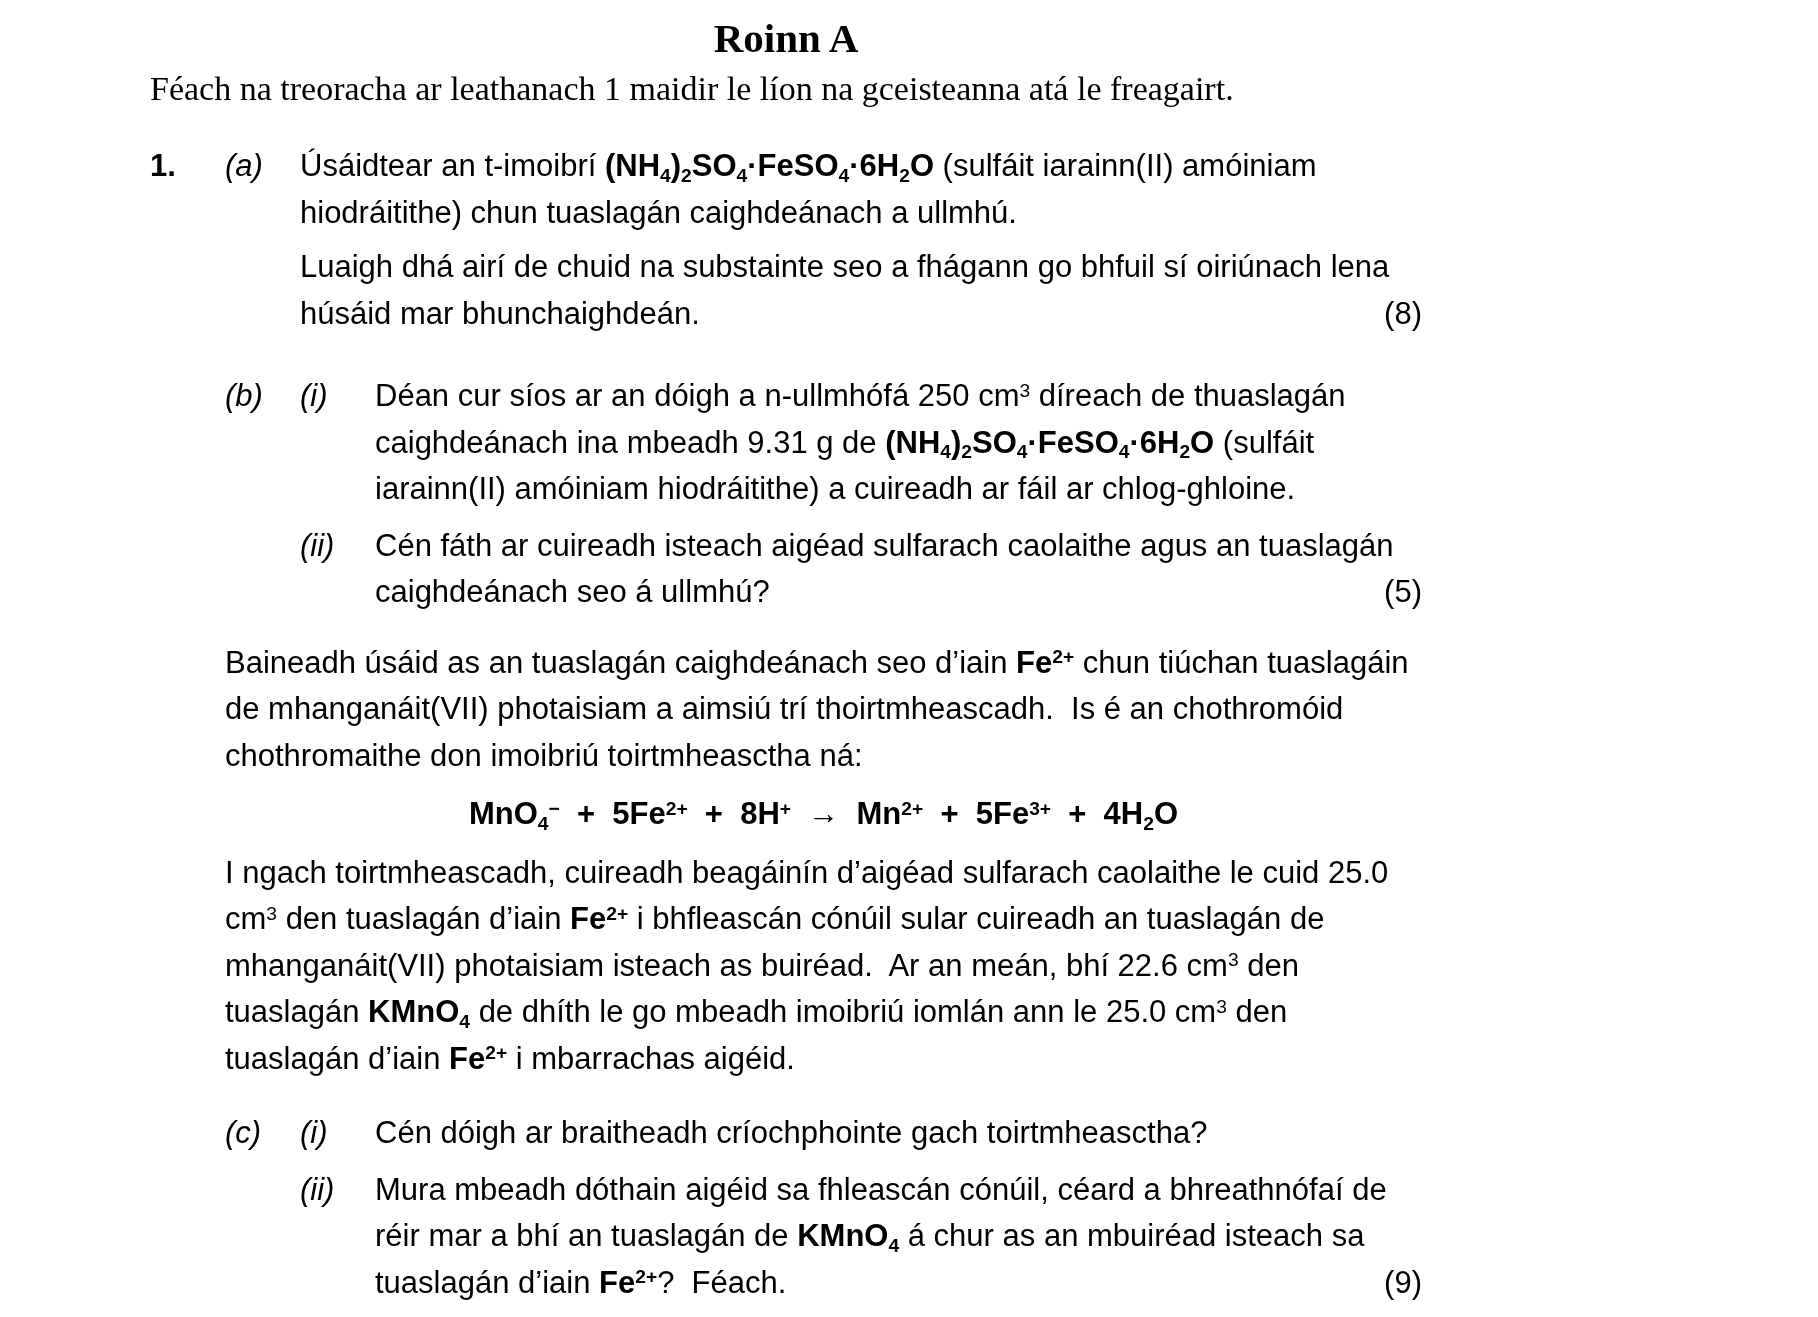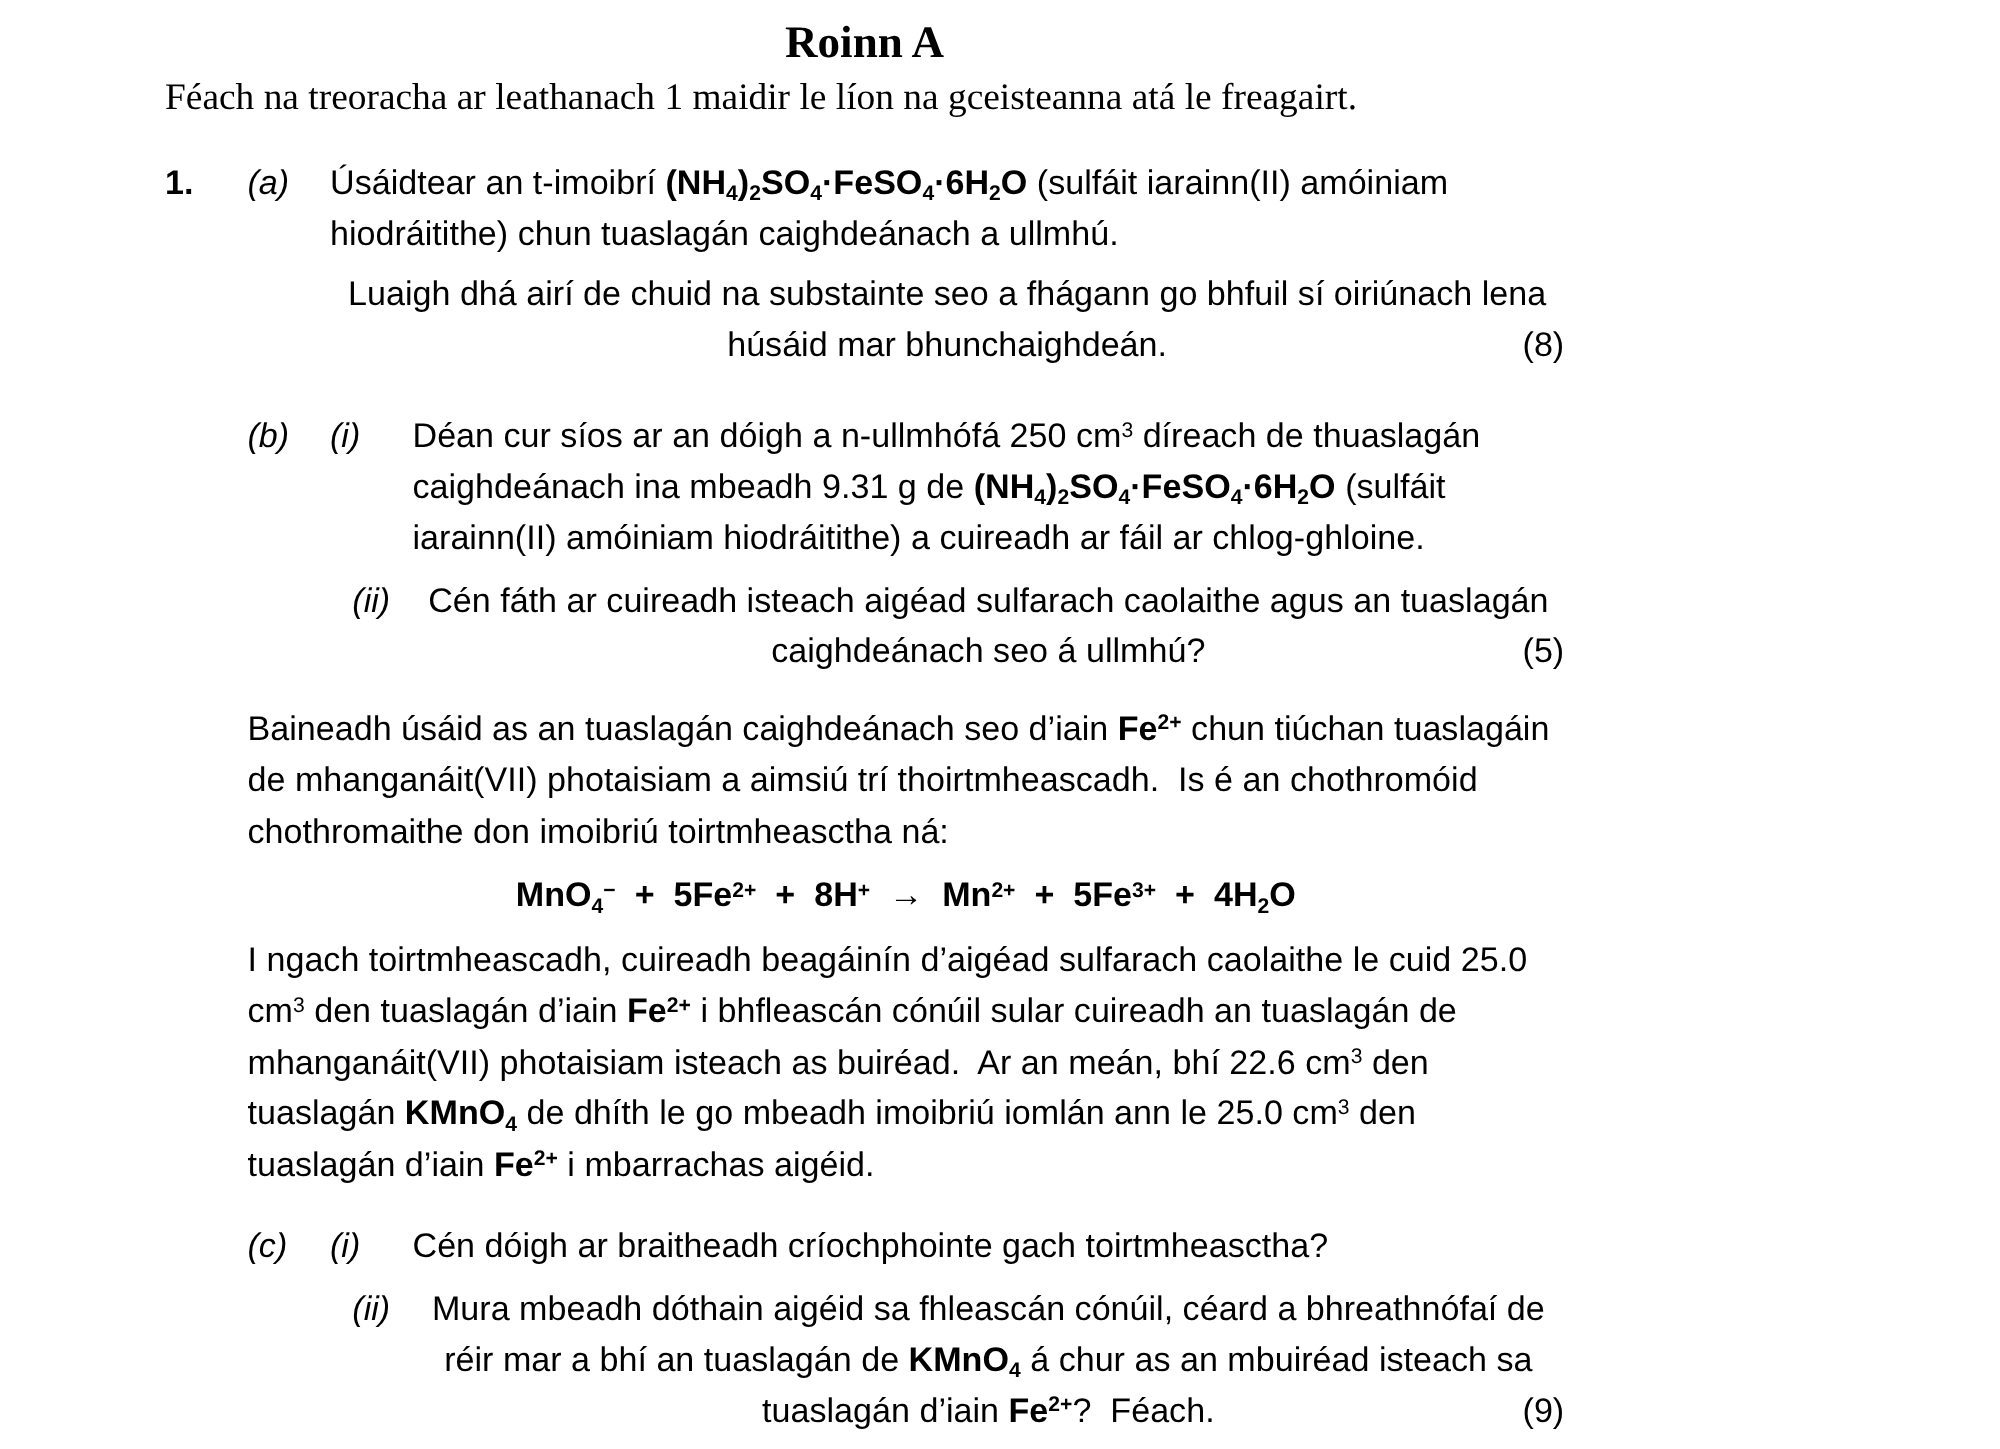--- a/index.html
+++ b/index.html
@@ -28,42 +28,42 @@
   }
   .subtitle {
     font-family: "Liberation Serif", serif;
     font-size: 34px;
     font-weight: normal;
     line-height: 1.3;
     margin-bottom: 32px;
   }
   .qrow { position: relative; }
   .grid3 { display: grid; grid-template-columns: 75px 75px 1fr; }
-  .grid2 { display: grid; grid-template-columns: 75px 1fr; text-align: center; }
+  .grid2 { display: grid; grid-template-columns: 75px 1fr; }
   .ind1 { margin-left: 75px; }
   .ind2 { margin-left: 150px; }
   .qnum { font-weight: bold; }
   .plabel { font-style: italic; }
   .para { white-space: pre-wrap; }
   .rich span.b { font-weight: bold; }
   .rich span.sub { font-size: 0.62em; position: relative; top: 0.28em; }
   .rich span.sup { font-size: 0.62em; position: relative; top: -0.5em; }
   .marks { position: absolute; right: 0; bottom: 0; }
   .equation {
     margin-left: 75px;
     text-align: center;
     white-space: pre-wrap;
     margin-bottom: 12px;
   }
   .mb8  { margin-bottom: 8px; }
   .mb10 { margin-bottom: 10px; }
   .mb12 { margin-bottom: 12px; }
   .mb24 { margin-bottom: 24px; }
   .mb28 { margin-bottom: 28px; }
-  .mb36 { margin-bottom: 36px; text-align: center; }
+  .mb36 { margin-bottom: 36px; }
 </style>
 </head>
 <body>
 
 <div class="content">
 
   <div class="title">Roinn A</div>
 
   <div class="subtitle">Féach na treoracha ar leathanach 1 maidir le líon na gceisteanna atá le freagairt.</div>
 

